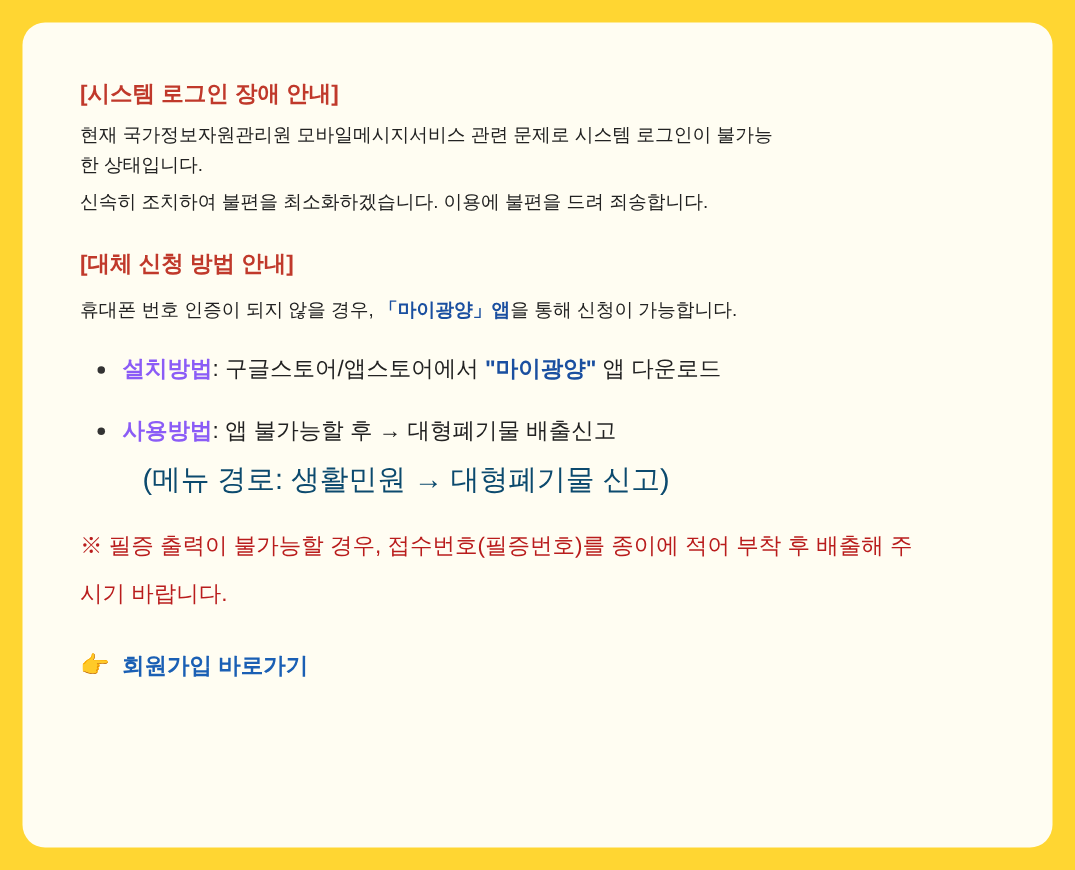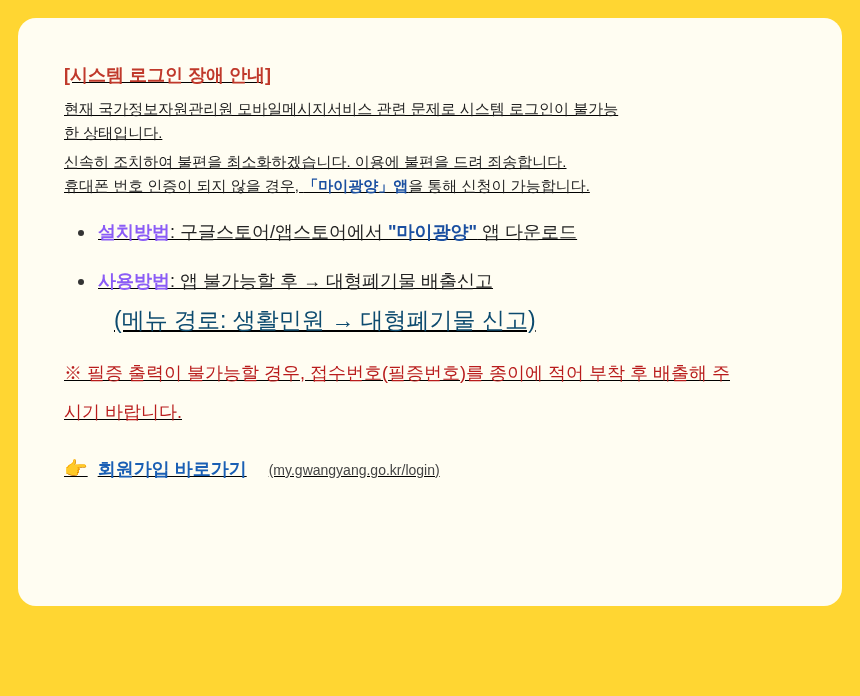--- a/index.html
+++ b/index.html
@@ -11,27 +11,26 @@
     height: 696px;
     background: #FFD632;
     font-family: "Liberation Sans", sans-serif;
     overflow: hidden;
   }
   .card {
     position: absolute;
     left: 18px;
     top: 18px;
     width: 824px;
-    height: 588px;
+    height: 660px;
     background: #FFFDF2;
     border-radius: 18px;
     box-sizing: border-box;
     padding: 44px 46px 20px 46px;
     overflow: hidden;
-    text-decoration: underline;
   }
   .heading {
     color: #C0392B;
     font-weight: bold;
     font-size: 18px;
     line-height: 1.5;
     margin: 0 0 8px 0;
   }
   .heading2 {
     color: #C0392B;
@@ -123,35 +122,35 @@
 <body>
 
 <div class="card">
 
   <div class="heading">[시스템 로그인 장애 안내]</div>
 
   <p class="para tight">현재 국가정보자원관리원 모바일메시지서비스 관련 문제로 시스템 로그인이 불가능</p>
   <p class="para tight">한 상태입니다.</p>
   <p class="para para-gap">신속히 조치하여 불편을 최소화하겠습니다. 이용에 불편을 드려 죄송합니다.</p>
 
+  <div class="heading2">[대체 신청 방법 안내]</div>
 
   <p class="para"><span>휴대폰 번호 인증이 되지 않을 경우, </span><span class="bluebold">「마이광양」앱</span><span>을 통해 신청이 가능합니다.</span></p>
 
   <ul class="steps">
     <li>
       <span class="step-label">설치방법</span><span>: 구글스토어/앱스토어에서 </span><span class="bluebold">"마이광양"</span><span> 앱 다운로드</span>
     </li>
     <li>
       <span class="step-label">사용방법</span><span>: 앱 불가능할 후 → 대형폐기물 배출신고</span><span class="bluebold"></span><span></span>
       <span class="sub-line">(메뉴 경로: 생활민원 → 대형폐기물 신고)</span>
     </li>
   </ul>
 
   <p class="notice">※ 필증 출력이 불가능할 경우, 접수번호(필증번호)를 종이에 적어 부착 후 배출해 주</p>
   <p class="notice">시기 바랍니다.</p>
 
   <div class="link-row">
     <span class="hand-icon">👉</span>
     <a class="link-text" href="#">회원가입 바로가기</a>
-    <span class="link-url">(my.gwangyang.go.kr/login)</span>
   </div>
 
 </div>
 
 </body></html>

